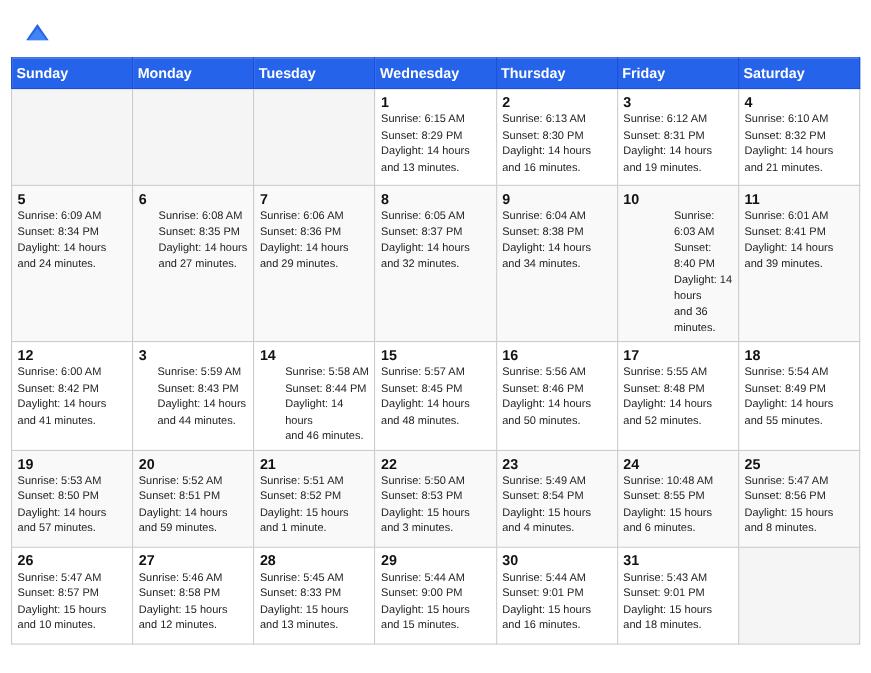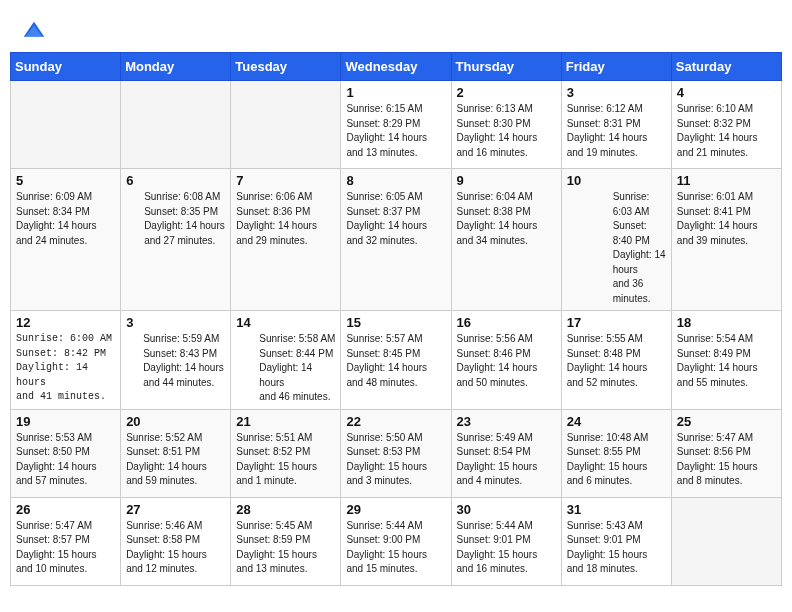--- a/index.html
+++ b/index.html
@@ -199,21 +199,21 @@
           <span class="day-num">11</span>
           <div class="day-info" style="white-space: pre-line;">Sunrise: 6:01 AM
 Sunset: 8:41 PM
 Daylight: 14 hours
 and 39 minutes.</div>
         </td>
       </tr>
       <tr>
         <td>
           <span class="day-num">12</span>
-          <div class="day-info" style="white-space: pre-line; font-family: Liberation Mono, monospace;">Sunrise: 6:00 AM
+          <div class="day-info" style="white-space: pre-line;">Sunrise: 6:00 AM
 Sunset: 8:42 PM
 Daylight: 14 hours
 and 41 minutes.</div>
         </td>
         <td>
           <span class="day-num">3</span>
           <div class="day-info" style="white-space: pre-line; margin-left: 17px;">Sunrise: 5:59 AM
 Sunset: 8:43 PM
 Daylight: 14 hours
 and 44 minutes.</div>
@@ -316,21 +316,21 @@
         <td>
           <span class="day-num">27</span>
           <div class="day-info" style="white-space: pre-line;">Sunrise: 5:46 AM
 Sunset: 8:58 PM
 Daylight: 15 hours
 and 12 minutes.</div>
         </td>
         <td>
           <span class="day-num">28</span>
           <div class="day-info" style="white-space: pre-line;">Sunrise: 5:45 AM
-Sunset: 8:59 PM
+Sunset: 8:33 PM
 Daylight: 15 hours
 and 13 minutes.</div>
         </td>
         <td>
           <span class="day-num">29</span>
           <div class="day-info" style="white-space: pre-line;">Sunrise: 5:44 AM
 Sunset: 9:00 PM
 Daylight: 15 hours
 and 15 minutes.</div>
         </td>

